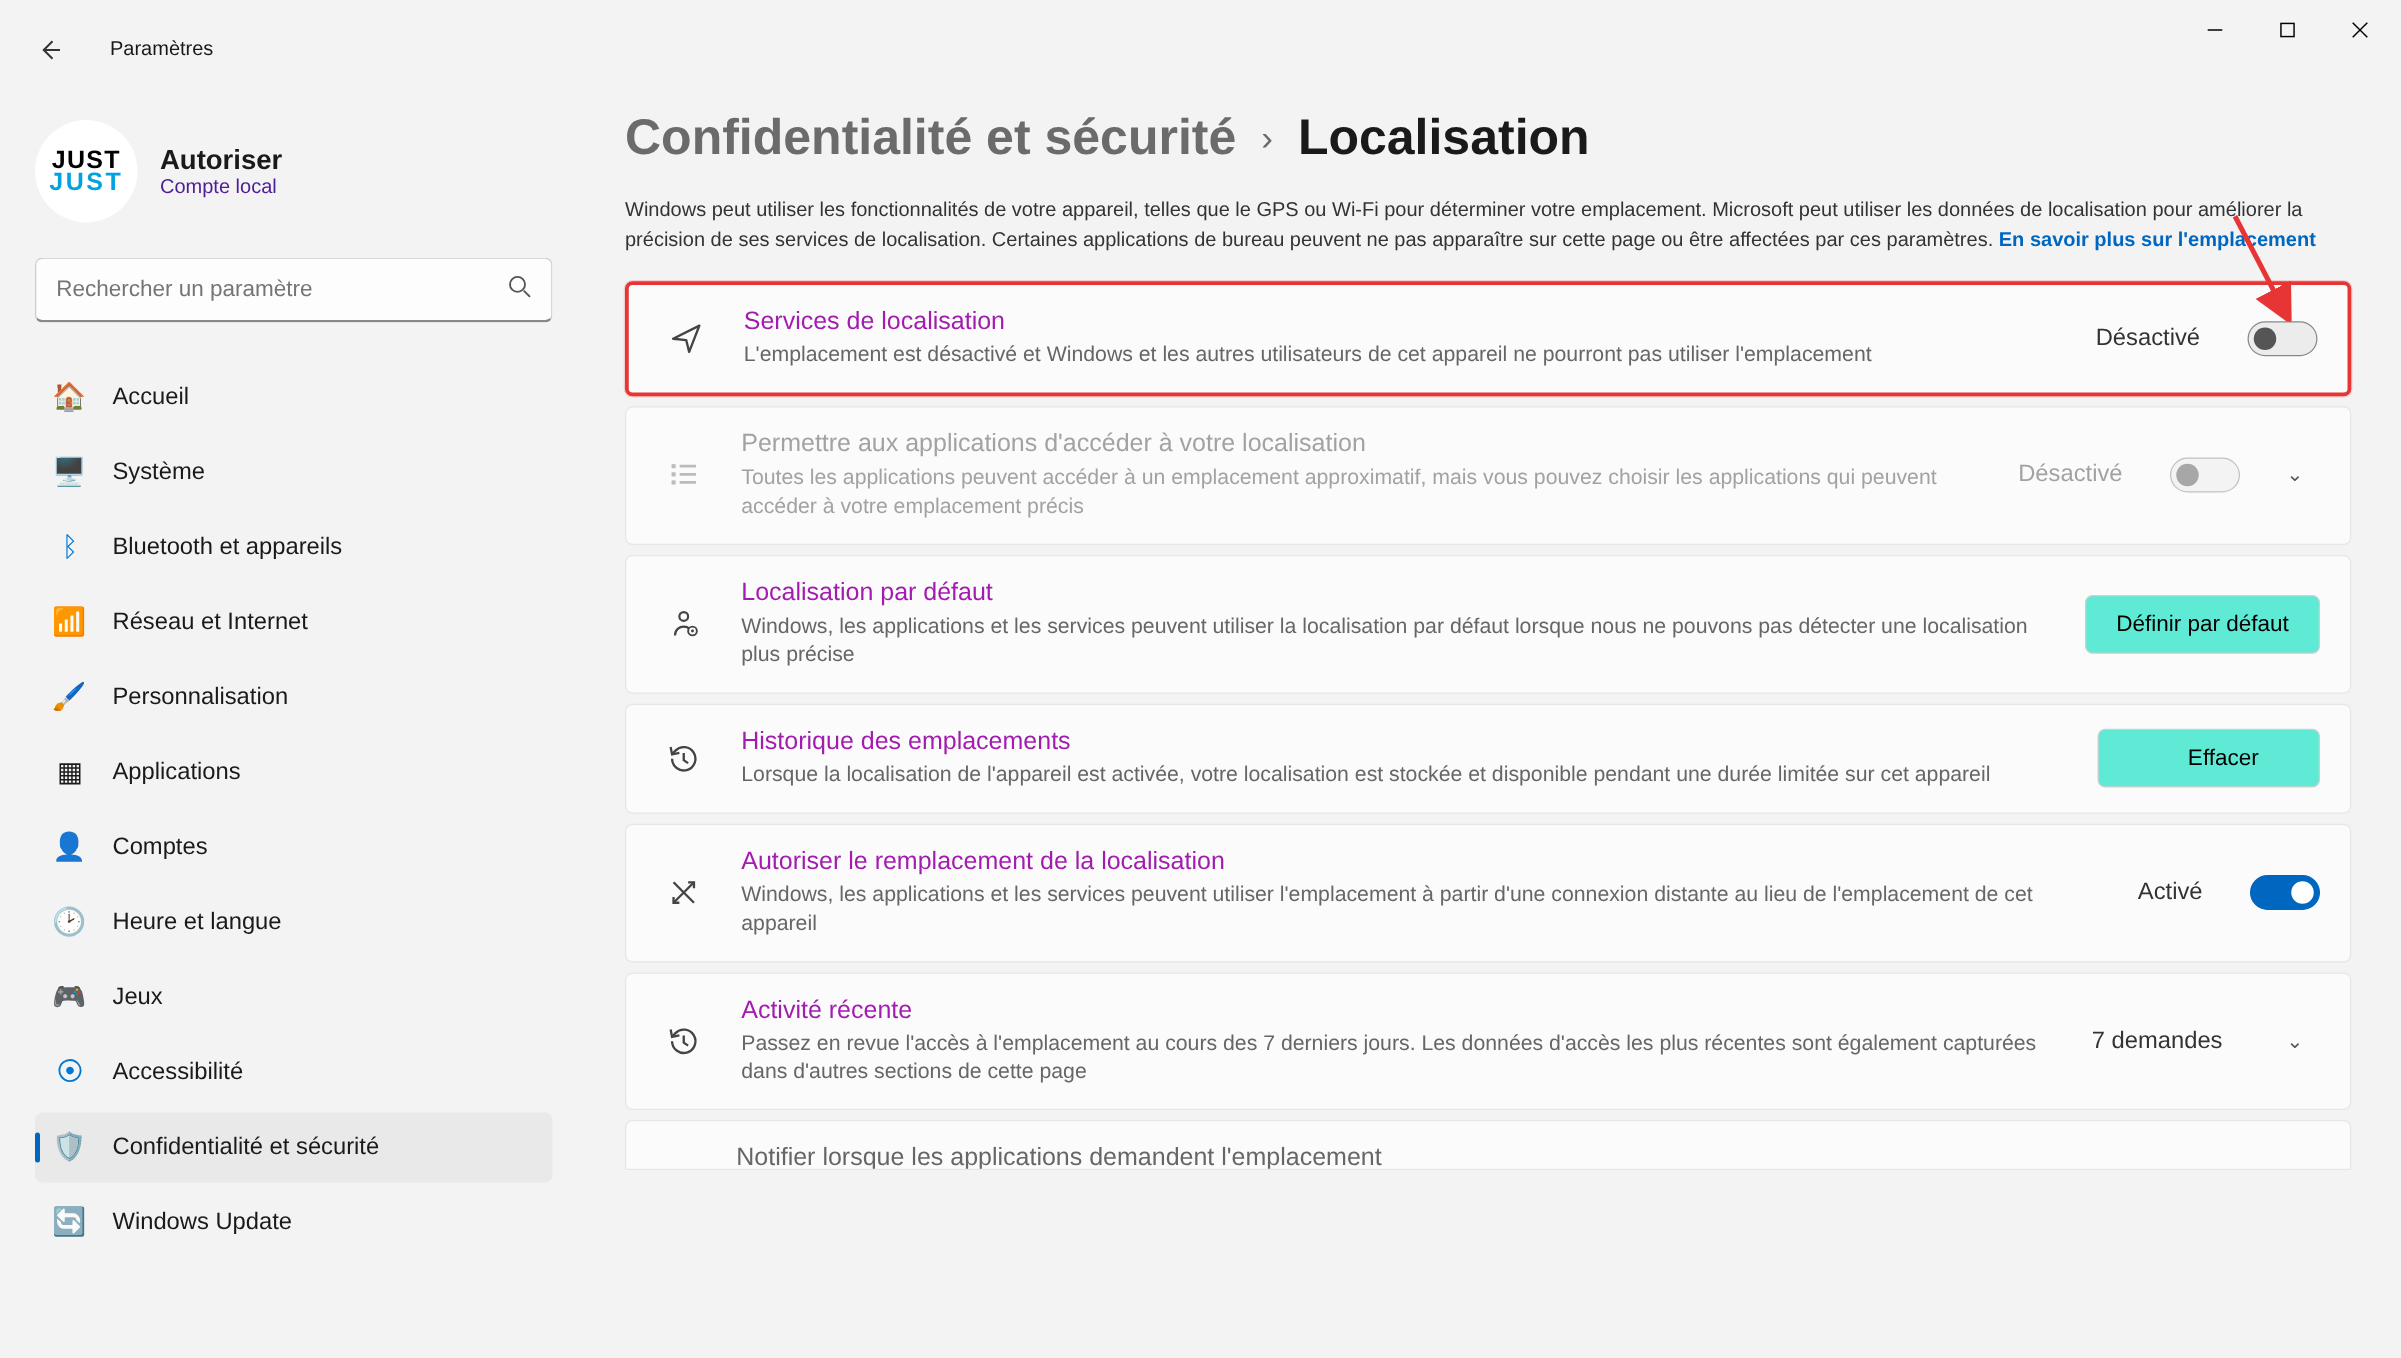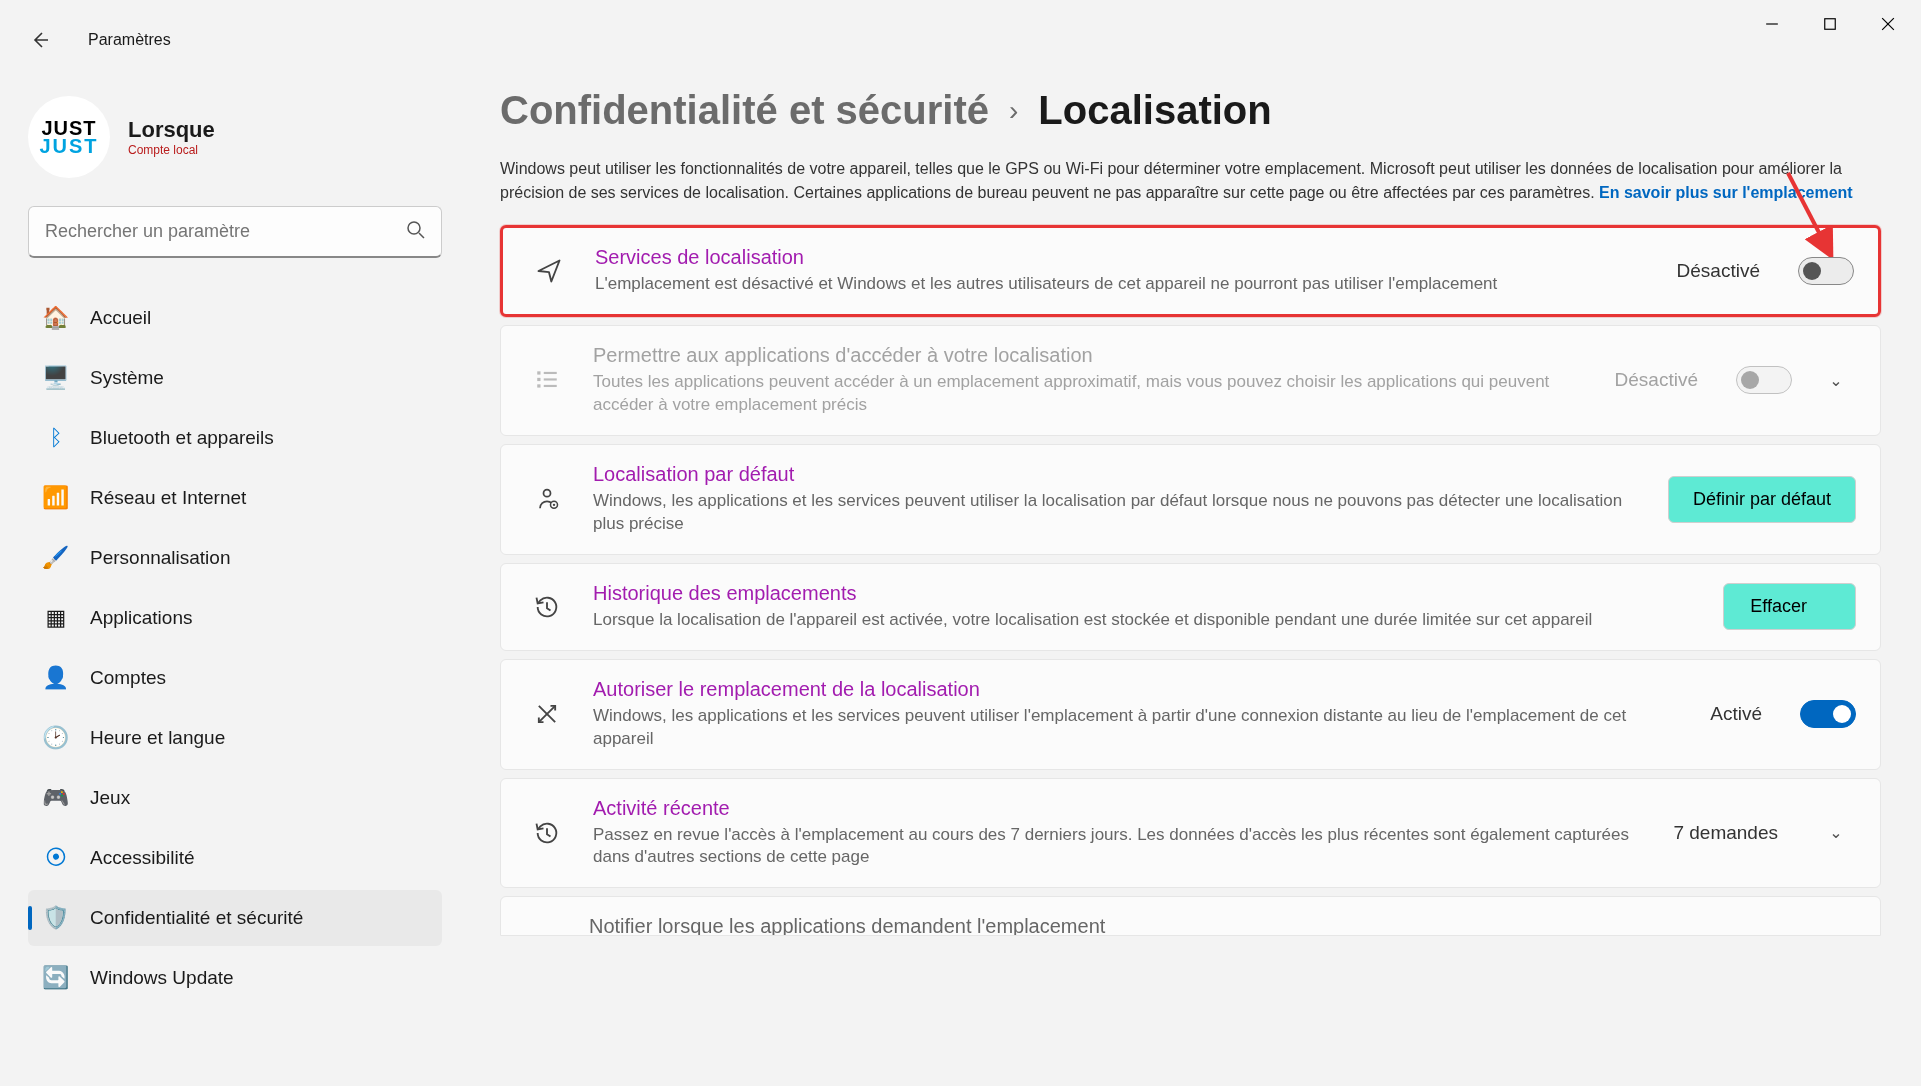--- a/index.html
+++ b/index.html
@@ -15,21 +15,21 @@
 .app-title { font-size: 16px; font-weight: 400; }
 
 .body { flex:1; display:flex; }
 
 .sidebar { width: 470px; padding: 48px 28px 0 28px; display:flex; flex-direction:column; gap: 8px; }
 .profile { display:flex; align-items:center; gap:18px; margin-bottom: 20px; }
 .avatar { width: 82px; height: 82px; border-radius: 50%; background:#fff; display:flex; flex-direction:column; align-items:center; justify-content:center; font-weight:800; font-size:20px; line-height:0.9; }
 .avatar .l1 { color:#000; letter-spacing:1px;}
 .avatar .l2 { color:#00a3e0; letter-spacing:2px;}
 .user-name { font-size: 22px; font-weight:600; }
-.user-sub { font-size: 12px; color:#b91c1c; }
+.user-sub { font-size: 16px; color:#4c1d95; }
 
 .search { position:relative; margin-bottom: 24px; }
 .search input { width: 100%; height: 52px; border: 1px solid #ccc; border-bottom: 2px solid #888; border-radius: 6px; background:#fdfdfd; padding: 0 48px 0 16px; font-size: 18px; outline:none;}
 .search .sicon { position:absolute; right:16px; top:50%; transform:translateY(-50%);}
 
 .nav { display:flex; flex-direction:column; gap:4px; }
 .nav-item { display:flex; align-items:center; gap:20px; height: 56px; padding: 0 14px; border-radius: 6px; cursor:pointer; font-size: 19px; }
 .nav-item.active { background:#e9e9e9; position:relative; }
 .nav-item.active::before { content:""; position:absolute; left:0; top:16px; bottom:16px; width:4px; background:#0067c0; border-radius:3px; }
 .nav-icon { width:28px; height:28px; display:flex; align-items:center; justify-content:center; font-size:22px; }
@@ -98,21 +98,21 @@
 
   <div class="body">
 
     <div class="sidebar">
       <div class="profile">
         <div class="avatar">
           <span class="l1">JUST</span>
           <span class="l2">JUST</span>
         </div>
         <div>
-          <div class="user-name">Lorsque</div>
+          <div class="user-name">Autoriser</div>
           <div class="user-sub">Compte local</div>
         </div>
       </div>
 
       <div class="search">
         <input type="text" placeholder="Rechercher un paramètre" style="">
         <span class="sicon">
           <svg width="20" height="20" viewBox="0 0 20 20">
               <circle cx="8" cy="8" r="6" fill="none" stroke="#555" stroke-width="1.5"></circle>
               <line x1="13" y1="13" x2="18" y2="18" stroke="#555" stroke-width="1.5"></line>
@@ -250,21 +250,21 @@
           <svg width="28" height="28" viewBox="0 0 24 24">
               <path d="M4 12a8 8 0 1 0 2.3-5.6L4 9" fill="none" stroke="#444" stroke-width="1.6"></path>
               <polyline points="3,4 4,9 9,8" fill="none" stroke="#444" stroke-width="1.6"></polyline>
               <polyline points="12,8 12,13 15,15" fill="none" stroke="#444" stroke-width="1.6"></polyline>
             </svg>
         </div>
         <div class="ctxt">
           <div class="ctitle">Historique des emplacements</div>
           <div class="cdesc">Lorsque la localisation de l'appareil est activée, votre localisation est stockée et disponible pendant une durée limitée sur cet appareil</div>
         </div>
-        <button class="btn" style="padding-left:26px;padding-right:48px">Effacer</button>
+        <button class="btn" style="padding-left:71px;padding-right:48px">Effacer</button>
       </div>
 
       <div class="card">
         <div class="cicon">
           <svg width="28" height="28" viewBox="0 0 24 24">
               <line x1="5" y1="5" x2="19" y2="19" stroke="#444" stroke-width="1.6"></line>
               <line x1="19" y1="5" x2="5" y2="19" stroke="#444" stroke-width="1.6"></line>
               <polyline points="15,5 19,5 19,9" fill="none" stroke="#444" stroke-width="1.6"></polyline>
               <polyline points="5,15 5,19 9,19" fill="none" stroke="#444" stroke-width="1.6"></polyline>
             </svg>

